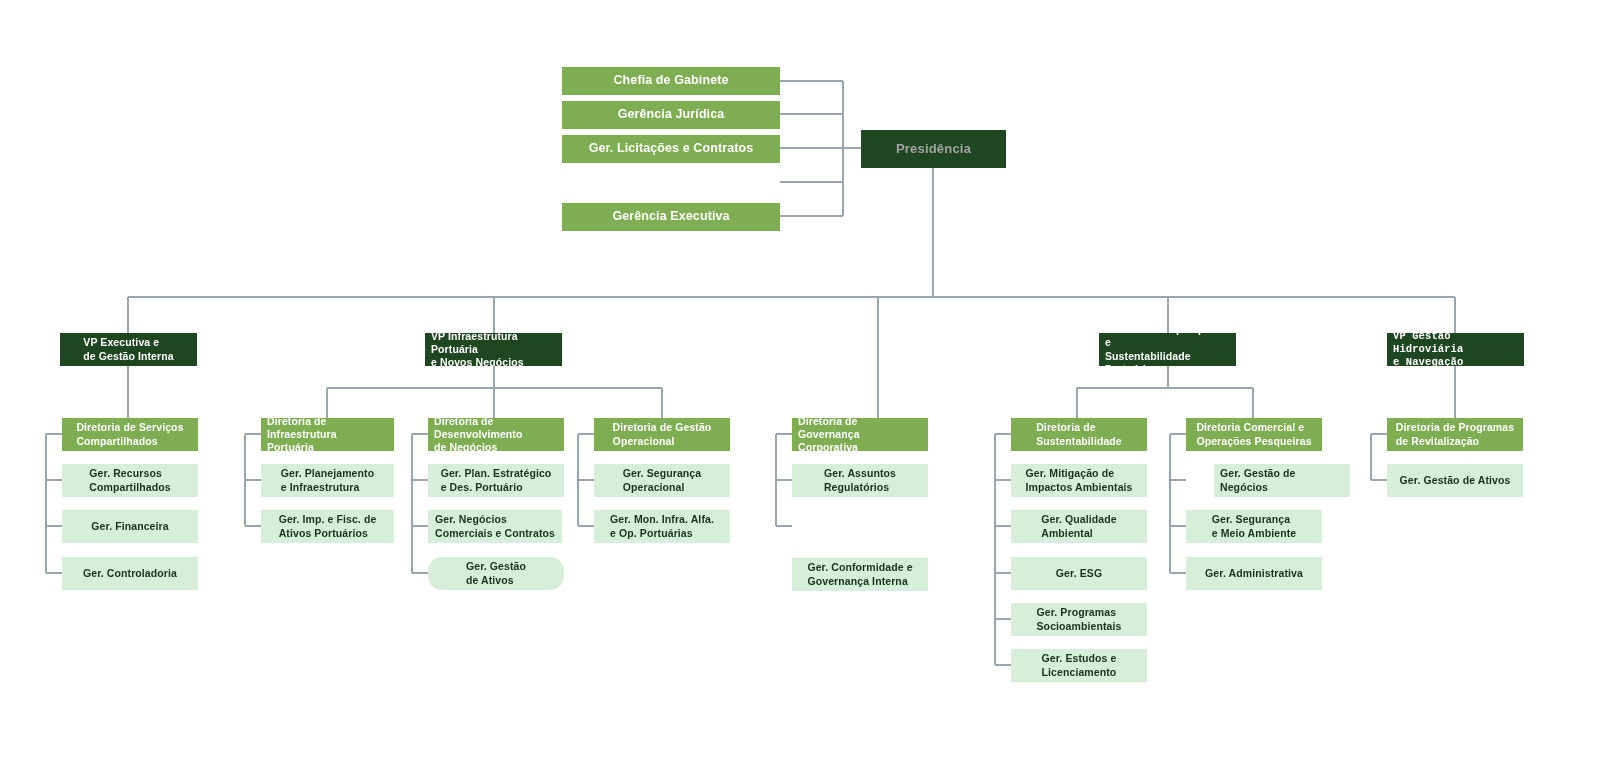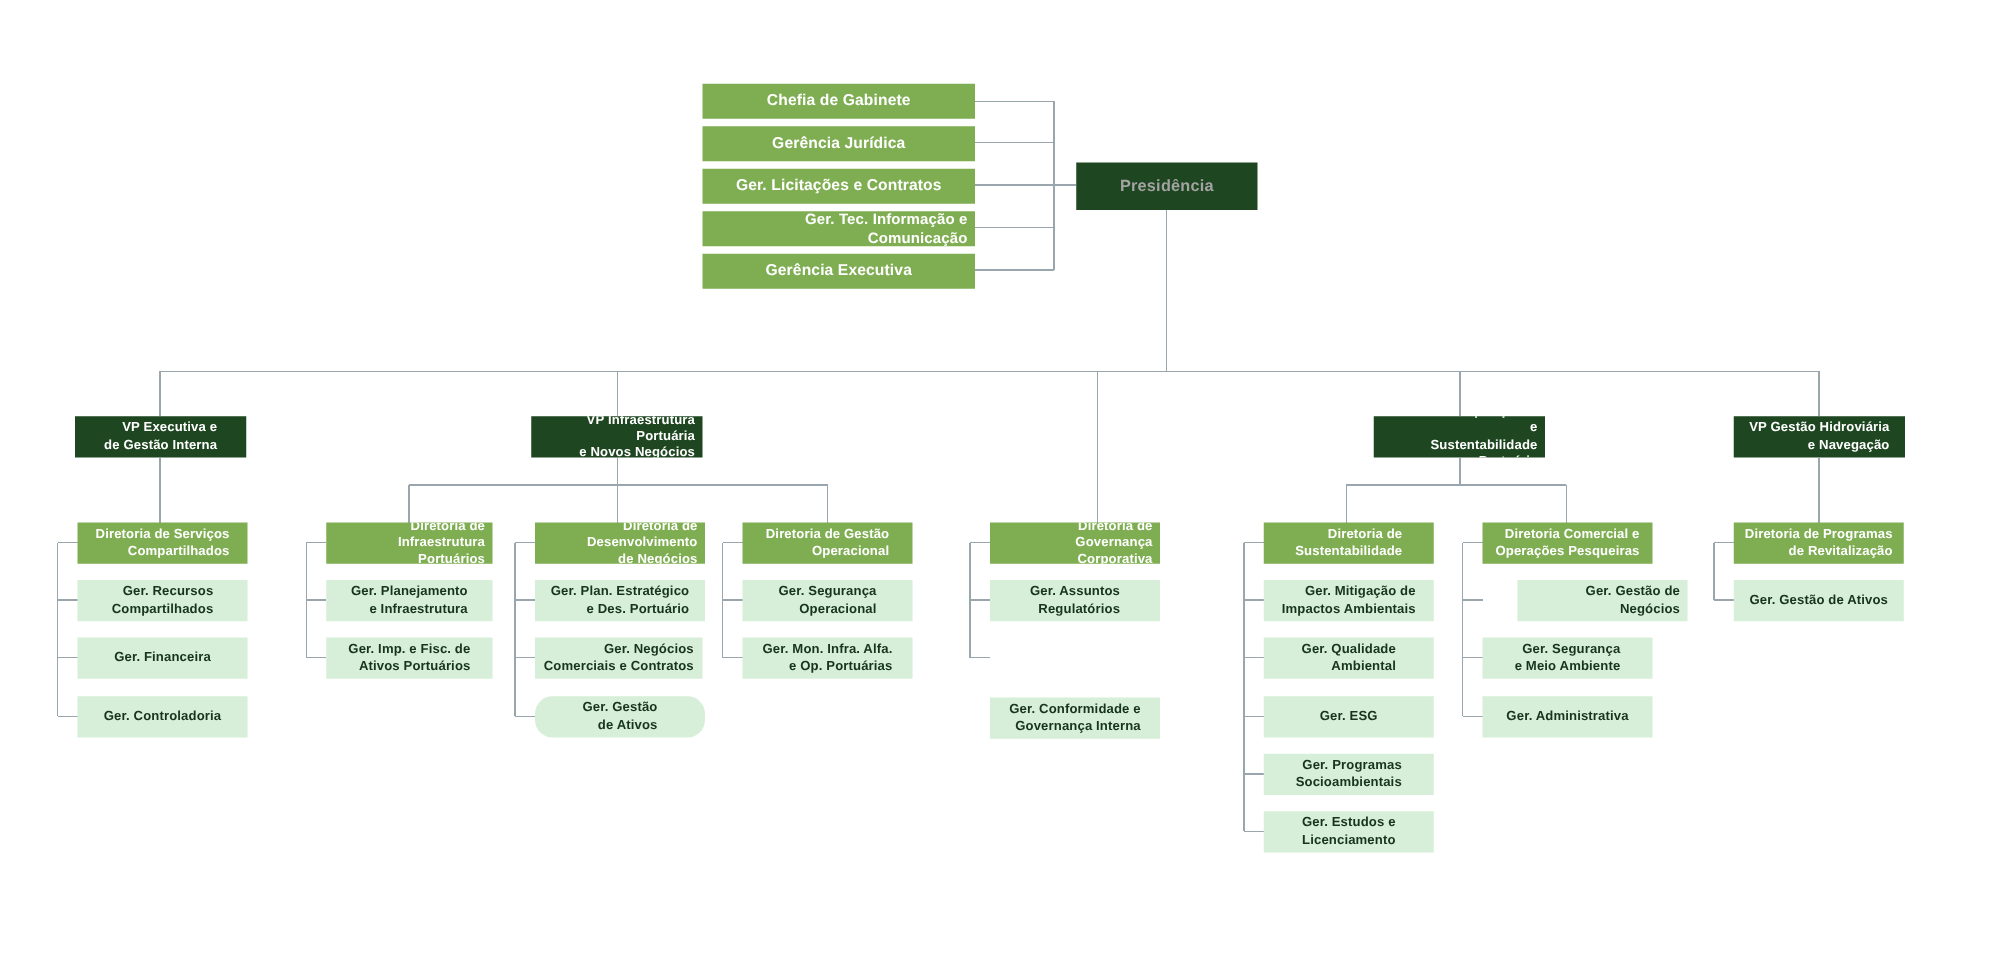--- a/index.html
+++ b/index.html
@@ -26,21 +26,21 @@
     width: 1600px;
     height: 765px;
     pointer-events: none;
   }
   .node {
     position: absolute;
     box-sizing: border-box;
     display: flex;
     align-items: center;
     justify-content: center;
-    text-align: right;
+    text-align: left;
     line-height: 1.25;
     padding: 1px 6px;
     overflow: hidden;
   }
   .node .node-label {
     display: block;
     white-space: pre-line;
   }
   .lvl-root {
     background: #1e4620;
@@ -175,40 +175,37 @@
 
   <div class="node lvl-staff" style="left:562px; top:67px; width:218px; height:28px;">
     <span class="node-label">Chefia de Gabinete</span>
   </div>
   <div class="node lvl-staff" style="left:562px; top:101px; width:218px; height:28px;">
     <span class="node-label">Gerência Jurídica</span>
   </div>
   <div class="node lvl-staff" style="left:562px; top:135px; width:218px; height:28px;">
     <span class="node-label">Ger. Licitações e Contratos</span>
   </div>
-  <div class="node lvl-staff" style="left:562px; top:169px; width:218px; height:28px; font-size:12px;">
-    <span class="node-label">Ger. Tec. Informação e Comunicação</span>
-  </div>
   <div class="node lvl-staff" style="left:562px; top:203px; width:218px; height:28px;">
     <span class="node-label">Gerência Executiva</span>
   </div>
 
   <div class="node lvl-vp" style="left:60px; top:333px; width:137px; height:33px;">
     <span class="node-label">VP Executiva e
 de Gestão Interna</span>
   </div>
   <div class="node lvl-vp" style="left:425px; top:333px; width:137px; height:33px;">
     <span class="node-label">VP Infraestrutura Portuária
 e Novos Negócios</span>
   </div>
   <div class="node lvl-vp" style="left:1099px; top:333px; width:137px; height:33px;">
     <span class="node-label">VP Economia pesqueira e
 Sustentabilidade Portuária</span>
   </div>
-  <div class="node lvl-vp" style="left:1387px; top:333px; width:137px; height:33px;">
+  <div class="node lvl-vp" style="left:1387px; top:333px; width:137px; height:33px;font-family:Liberation Mono, monospace;">
     <span class="node-label">VP Gestão Hidroviária
 e Navegação</span>
   </div>
 
   <div class="node lvl-dir" style="left:62px; top:418px; width:136px; height:33px;">
     <span class="node-label">Diretoria de Serviços
 Compartilhados</span>
   </div>
   <div class="node lvl-ger" style="left:62px; top:464px; width:136px; height:33px;">
     <span class="node-label">Ger. Recursos
@@ -216,21 +213,21 @@
   </div>
   <div class="node lvl-ger" style="left:62px; top:510px; width:136px; height:33px;">
     <span class="node-label">Ger. Financeira</span>
   </div>
   <div class="node lvl-ger" style="left:62px; top:557px; width:136px; height:33px;">
     <span class="node-label">Ger. Controladoria</span>
   </div>
 
   <div class="node lvl-dir" style="left:261px; top:418px; width:133px; height:33px;">
     <span class="node-label">Diretoria de Infraestrutura
-Portuários</span>
+Portuária</span>
   </div>
   <div class="node lvl-ger" style="left:261px; top:464px; width:133px; height:33px;">
     <span class="node-label">Ger. Planejamento
 e Infraestrutura</span>
   </div>
   <div class="node lvl-ger" style="left:261px; top:510px; width:133px; height:33px;">
     <span class="node-label">Ger. Imp. e Fisc. de
 Ativos Portuários</span>
   </div>
 

